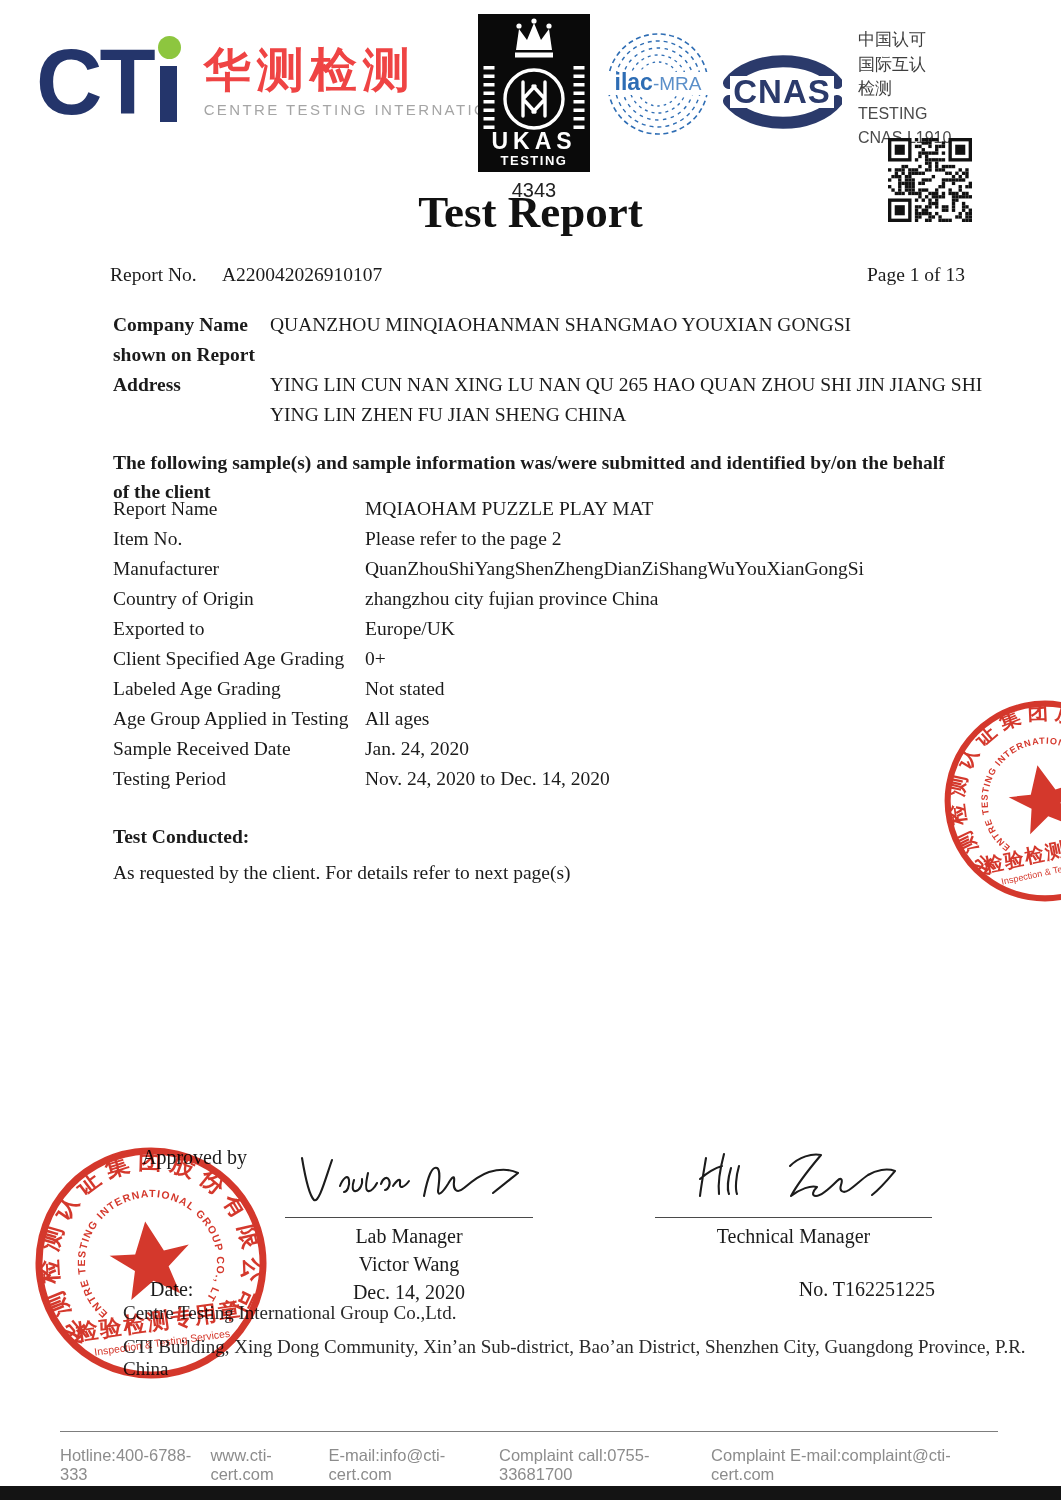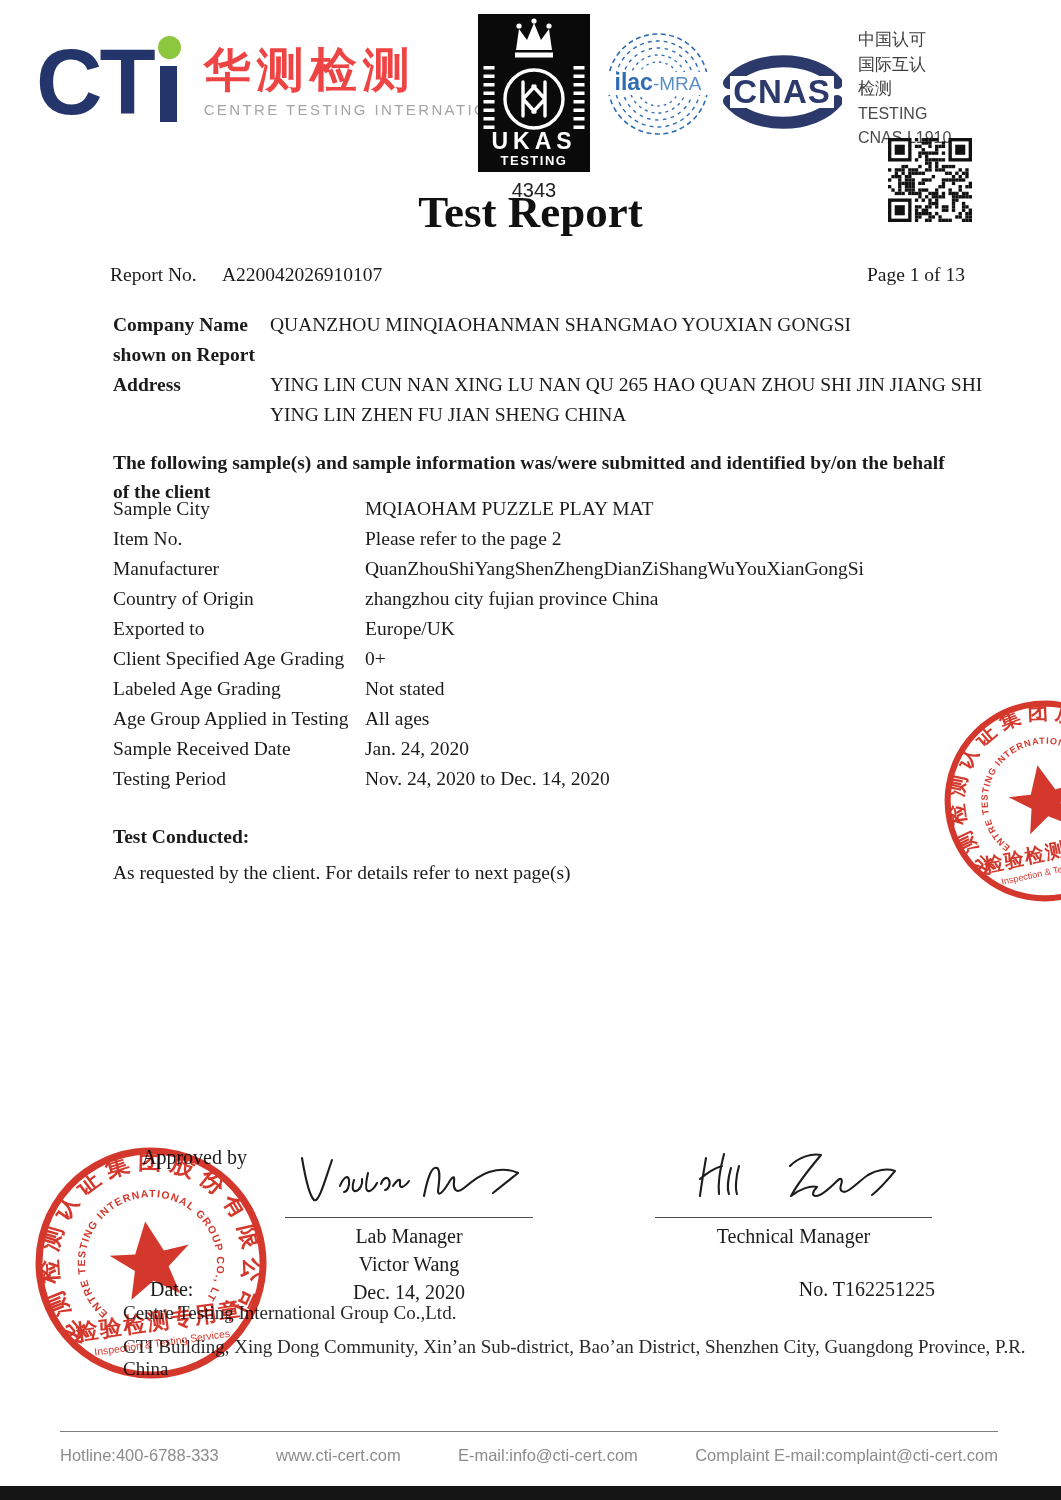--- a/index.html
+++ b/index.html
@@ -399,21 +399,21 @@
     <span class="lbl-col lbl">Address</span>
     <span class="val-col">YING LIN CUN NAN XING LU NAN QU 265 HAO QUAN ZHOU SHI JIN JIANG SHI</span>
   </div>
   <div class="abs company-row" style="top:404px; left:0; width:100%;">
     <span class="val-col">YING LIN ZHEN FU JIAN SHENG CHINA</span>
   </div>
 
   <div class="abs sample-intro">The following sample(s) and sample information was/were submitted and identified by/on the behalf of the client</div>
 
   <div class="abs field-row" style="top:498px;left:0;width:100%;">
-    <span class="flabel">Sample City</span>
+    <span class="flabel">Report Name</span>
     <span class="fvalue">MQIAOHAM PUZZLE PLAY MAT</span>
   </div>
   <div class="abs field-row" style="top:528px;left:0;width:100%;">
     <span class="flabel">Item No.</span>
     <span class="fvalue">Please refer to the page 2</span>
   </div>
   <div class="abs field-row" style="top:558px;left:0;width:100%;">
     <span class="flabel">Manufacturer</span>
     <span class="fvalue">QuanZhouShiYangShenZhengDianZiShangWuYouXianGongSi</span>
   </div>
@@ -479,20 +479,21 @@
   <div class="abs cert-no" style="left:655px; top:1278px; width:280px;">No. T162251225</div>
 
   <div class="abs cf1">Centre Testing International Group Co.,Ltd.</div>
   <div class="abs cf2">CTI Building, Xing Dong Community, Xin’an Sub-district, Bao’an District, Shenzhen City, Guangdong Province, P.R. China</div>
 
   <div class="abs footer-line"></div>
   <div class="abs footer-row">
     <span>Hotline:400-6788-333</span>
     <span>www.cti-cert.com</span>
     <span>E-mail:info@cti-cert.com</span>
+    <span>Complaint call:0755-33681700</span>
     <span>Complaint E-mail:complaint@cti-cert.com</span>
   </div>
   <div class="abs bottom-bar"></div>
 
   <svg width="0" height="0" style="position:absolute;">
     <defs>
       <path id="arc-cn" d="M -78,52 A 94,94 0 1 1 78,52" fill="none"></path>
       <path id="arc-en" d="M -51,42 A 66,66 0 1 1 51,42" fill="none"></path>
     </defs>
     <symbol id="stamp-symbol" viewBox="-130 -130 260 260">

